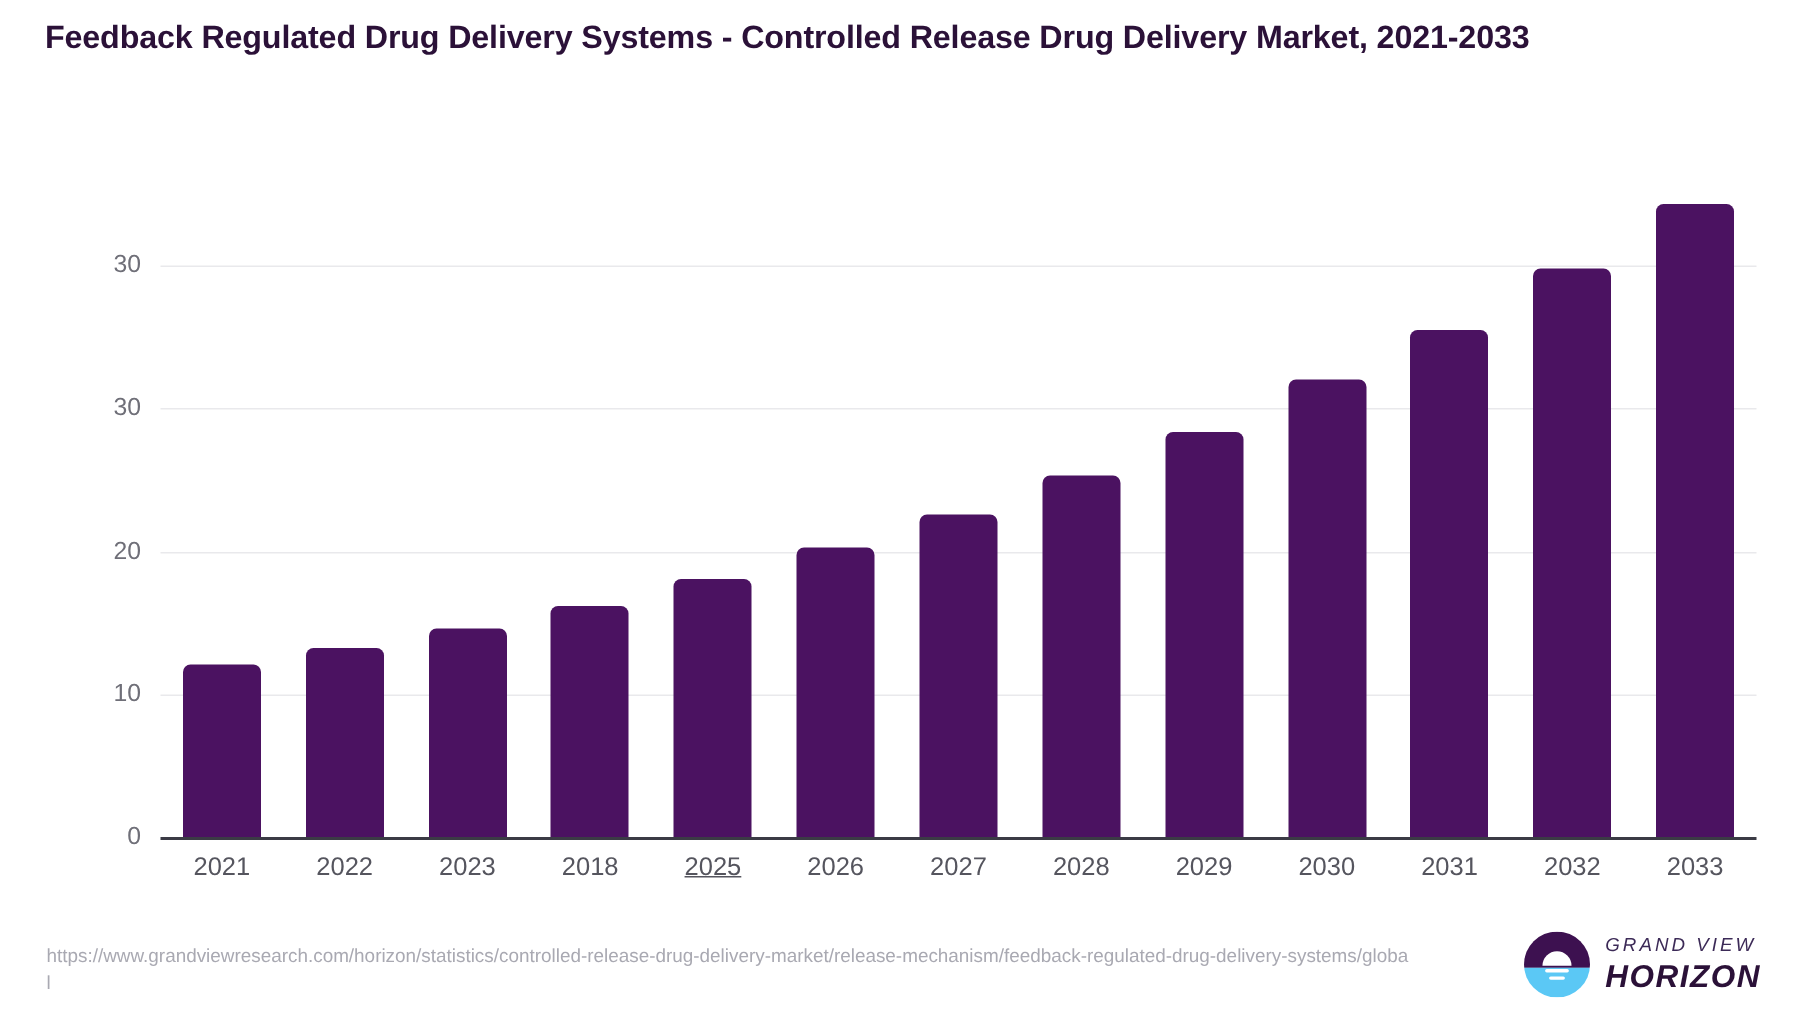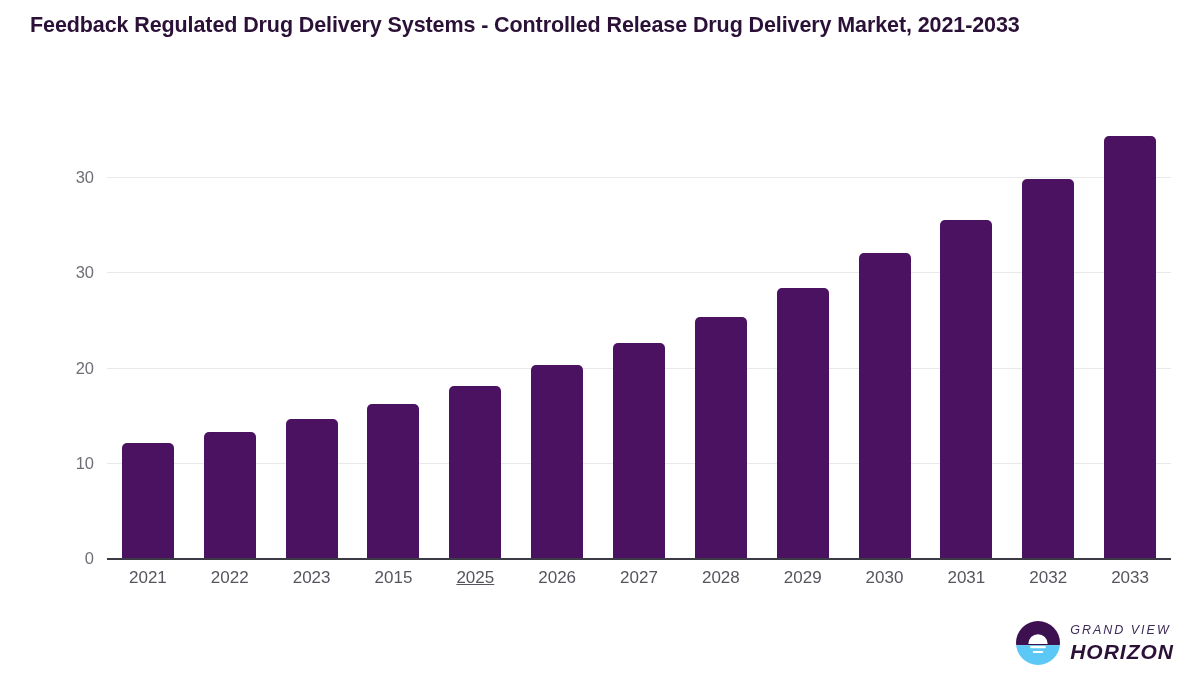--- a/index.html
+++ b/index.html
@@ -225,32 +225,33 @@
           <div class="bar" title="2033: 44.3" style="height: 421.813px; background: rgb(75, 18, 97);"></div>
         </div>
       </div>
   </div>
 
   <div id="axis-baseline"></div>
   <div id="x-tick-layer">
       <div class="x-tick-label" style="left: 107.923px;">2021</div>
       <div class="x-tick-label" style="left: 189.769px;">2022</div>
       <div class="x-tick-label" style="left: 271.615px;">2023</div>
-      <div class="x-tick-label" style="left: 353.462px;">2015</div>
+      <div class="x-tick-label" style="left: 353.462px;">2018</div>
       <div class="x-tick-label" style="left: 435.308px; text-decoration: underline;">2025</div>
       <div class="x-tick-label" style="left: 517.154px;">2026</div>
       <div class="x-tick-label" style="left: 599px;">2027</div>
       <div class="x-tick-label" style="left: 680.846px;">2028</div>
       <div class="x-tick-label" style="left: 762.692px;">2029</div>
       <div class="x-tick-label" style="left: 844.538px;">2030</div>
       <div class="x-tick-label" style="left: 926.385px;">2031</div>
       <div class="x-tick-label" style="left: 1008.23px;">2032</div>
       <div class="x-tick-label" style="left: 1090.08px;">2033</div>
     </div>
 
+  <div id="source-url">https://www.grandviewresearch.com/horizon/statistics/controlled-release-drug-delivery-market/release-mechanism/feedback-regulated-drug-delivery-systems/global</div>
 
   <div id="brand-logo">
     <svg id="brand-mark" viewBox="0 0 100 100">
       <defs>
         <clipPath id="circle-clip">
             <circle cx="50" cy="50" r="50"></circle>
           </clipPath>
       </defs>
       <g clip-path="url(#circle-clip)">
         <rect x="0" y="0" width="100" height="55" fill="#3d1150"></rect>

